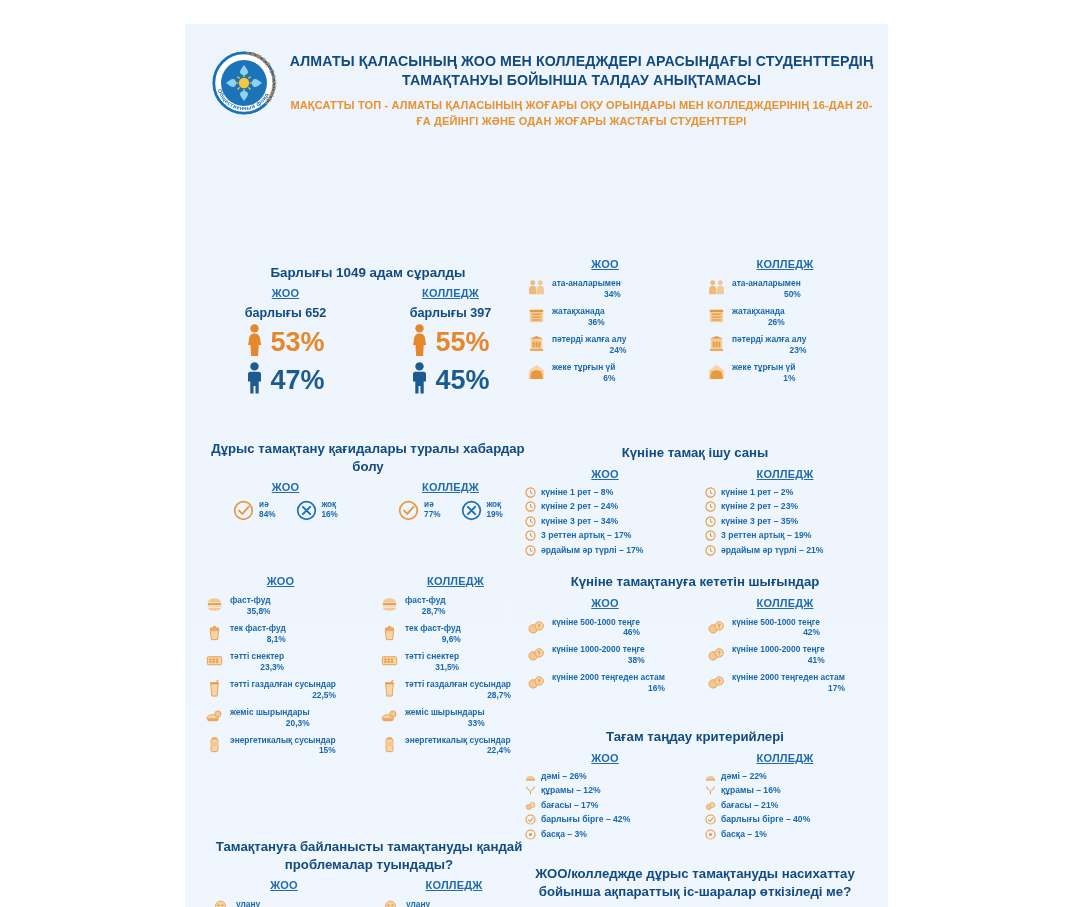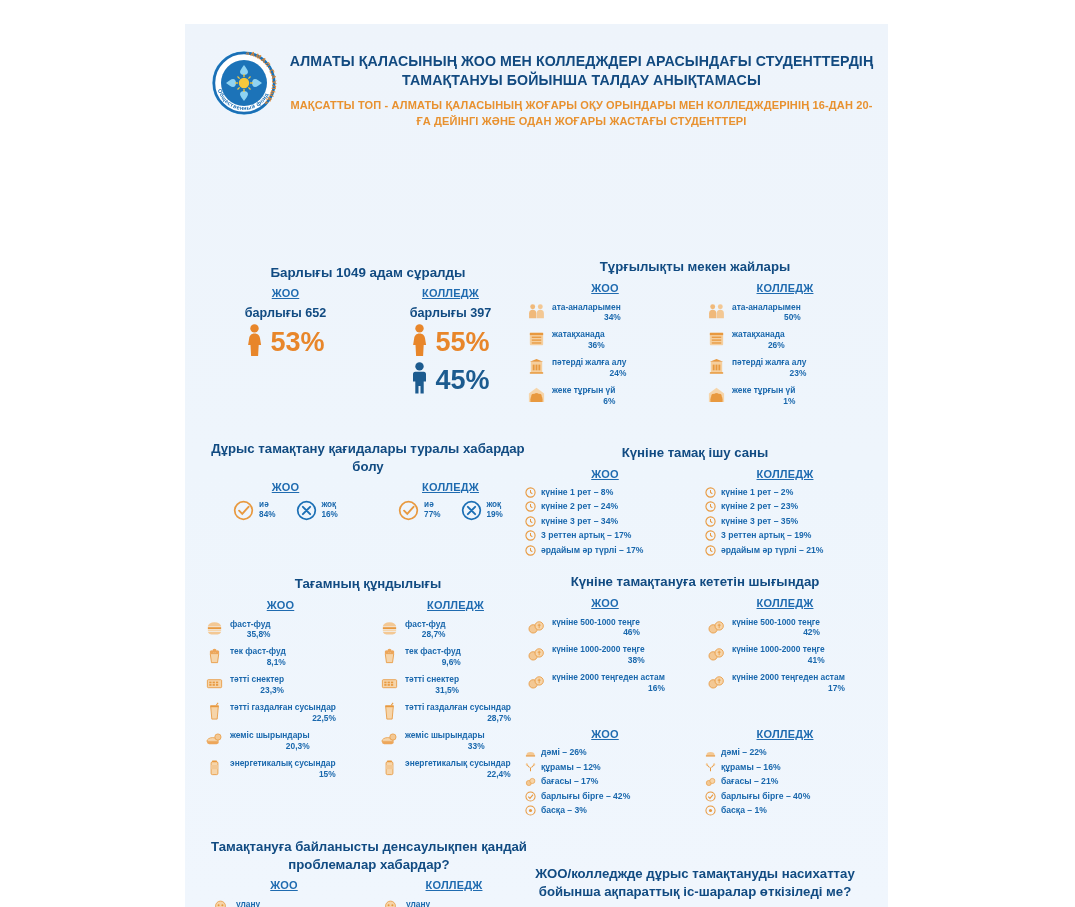--- a/index.html
+++ b/index.html
@@ -139,20 +139,29 @@
             <div class="subtotal">барлығы 652</div>
             <div class="gender-row">
               <span>
                 <svg width="17" height="32" viewBox="0 0 17 32">
                     <circle cx="8.5" cy="4.4" r="4.2" fill="#e8862a"></circle>
                     <path d="M8.5 9.6c-3.4 0-4.9 2.2-5.4 5.2l-1 6.1h2.4l.6 11h7l.6-11h2.4l-1-6.1c-.5-3-2-5.2-5.6-5.2z" fill="#e8862a"></path>
                   </svg>
               </span>
               <span class="pct-f">53%</span>
             </div>
+            <div class="gender-row">
+              <span>
+                <svg width="17" height="32" viewBox="0 0 17 32">
+                    <circle cx="8.5" cy="4.4" r="4.2" fill="#1c5b8f"></circle>
+                    <path d="M4.2 9.8h8.6c1.4 0 2.2 1 2.2 2.3v7.4h-2.3v12h-3.2v-7.6h-2v7.6H4.3v-12H2V12.1c0-1.3.8-2.3 2.2-2.3z" fill="#1c5b8f"></path>
+                  </svg>
+              </span>
+              <span class="pct-m">47%</span>
+            </div>
           </div>
           <div class="side">
             <div class="side-head">КОЛЛЕДЖ</div>
             <div class="subtotal">барлығы 397</div>
             <div class="gender-row">
               <span>
                 <svg width="17" height="32" viewBox="0 0 17 32">
                     <circle cx="8.5" cy="4.4" r="4.2" fill="#e8862a"></circle>
                     <path d="M8.5 9.6c-3.4 0-4.9 2.2-5.4 5.2l-1 6.1h2.4l.6 11h7l.6-11h2.4l-1-6.1c-.5-3-2-5.2-5.6-5.2z" fill="#e8862a"></path>
                   </svg>
@@ -166,21 +175,20 @@
                     <path d="M4.2 9.8h8.6c1.4 0 2.2 1 2.2 2.3v7.4h-2.3v12h-3.2v-7.6h-2v7.6H4.3v-12H2V12.1c0-1.3.8-2.3 2.2-2.3z" fill="#1c5b8f"></path>
                   </svg>
               </span>
               <span class="pct-m">45%</span>
             </div>
           </div>
         </div>
       </div>
 
       <div class="block" id="blk-living">
-        <div class="b-title">Тұрғылықты мекен жайлары</div>
         <div class="pair">
           <div class="side">
             <div class="side-head">ЖОО</div>
             <div class="ilist">
               <div class="irow">
                 <span class="ico">
                     <svg viewBox="0 0 20 20" width="19" height="19">
                       <circle cx="6" cy="5" r="2.6" fill="#f0b97a"></circle>
                       <circle cx="14" cy="5" r="2.6" fill="#f3c894"></circle>
                       <path d="M2.2 17v-5a3.8 3.8 0 017.6 0v5z" fill="#f0b97a"></path>
@@ -444,21 +452,20 @@
                     </svg>
                   </span>
                   <span class="btxt">әрдайым әр түрлі – 21%</span>
                 </div>
             </div>
           </div>
         </div>
       </div>
 
       <div class="block" id="blk-value">
-        <div class="b-title">Тағамның құндылығы</div>
         <div class="pair">
           <div class="side">
             <div class="side-head">ЖОО</div>
             <div class="ilist">
               <div class="irow">
                 <span class="ico">
                     <svg viewBox="0 0 20 20" width="19" height="19">
                       <path d="M3 8a7 4.5 0 0114 0z" fill="#f3c894"></path>
                       <rect x="3" y="8.6" width="14" height="2" fill="#e8993f"></rect>
                       <rect x="3" y="11" width="14" height="2" fill="#f6d5aa"></rect>
@@ -676,20 +683,21 @@
                     </svg>
                   </span>
                 <span class="itxt"><span>күніне 2000 теңгеден астам</span><span class="v">17%</span></span>
               </div>
             </div>
           </div>
         </div>
       </div>
 
       <div class="block" id="blk-criteria">
+        <div class="b-title">Тағам таңдау критерийлері</div>
         <div class="pair">
           <div class="side">
             <div class="side-head">ЖОО</div>
             <div class="blist">
               <div class="brow">
                   <span class="bico">
                     <svg viewBox="0 0 12 12" width="11" height="11">
                       <path d="M1.5 9a4.5 3.5 0 019 0z" fill="#f3c894"></path>
                       <rect x="1" y="9" width="10" height="1.4" fill="#e8993f"></rect>
                     </svg>
@@ -787,21 +795,21 @@
                     </svg>
                   </span>
                   <span class="btxt">басқа – 1%</span>
                 </div>
             </div>
           </div>
         </div>
       </div>
 
       <div class="block" id="blk-health">
-        <div class="b-title">Тамақтануға байланысты денсаулықпен қандай проблемалар хабардар?</div>
+        <div class="b-title">Тамақтануға байланысты тамақтануды қандай проблемалар туындады?</div>
         <div class="pair">
           <div class="side">
             <div class="side-head">ЖОО</div>
             <div class="ilist">
               <div class="irow">
                 <span class="ico">
                     <svg viewBox="0 0 20 20" width="19" height="19">
                       <circle cx="10" cy="7.4" r="5.2" fill="#f6d5aa" stroke="#e8993f" stroke-width=".8"></circle>
                       <circle cx="8" cy="6.6" r="1.1" fill="#e8993f"></circle>
                       <circle cx="12" cy="6.6" r="1.1" fill="#e8993f"></circle>

